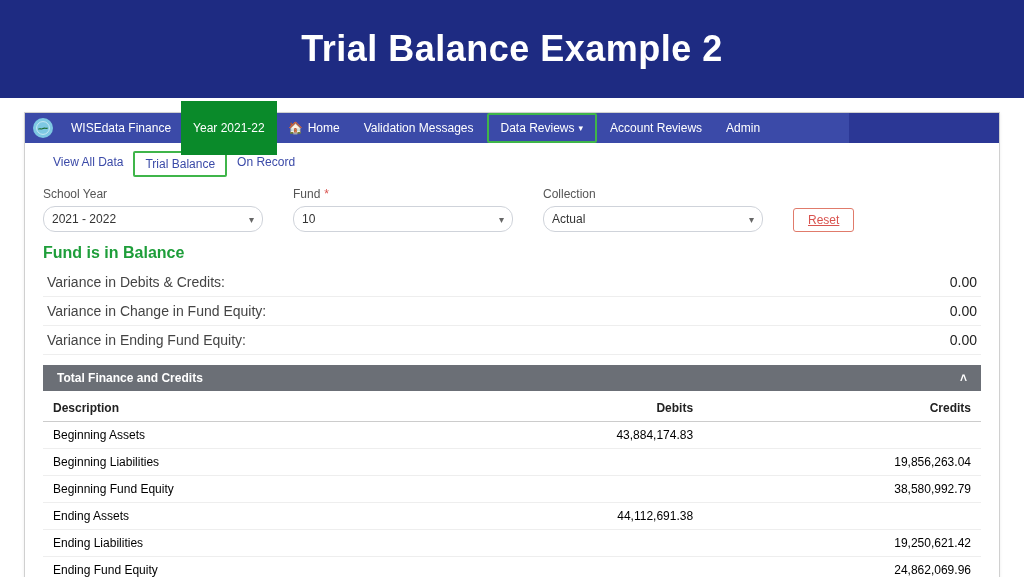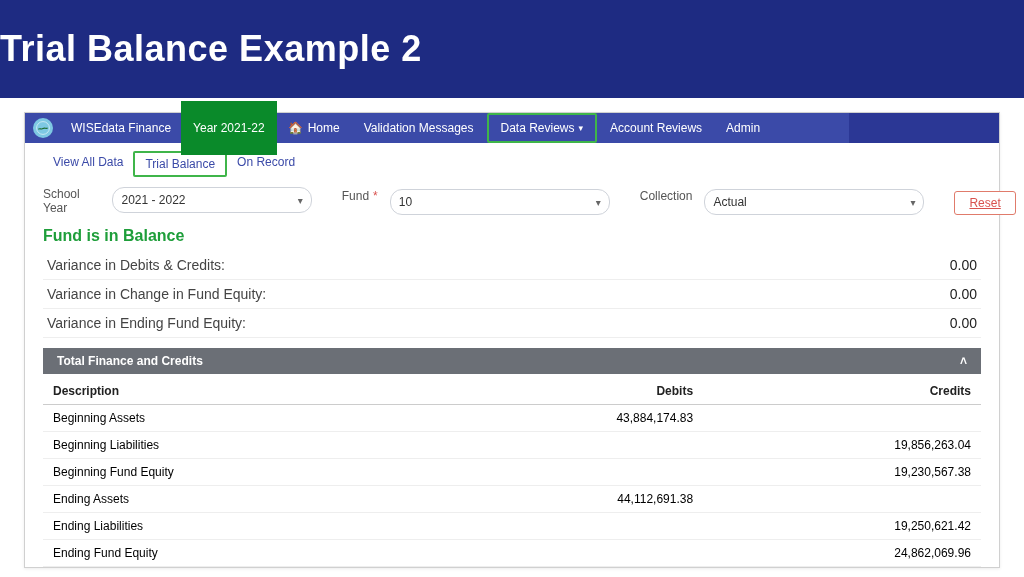--- a/index.html
+++ b/index.html
@@ -1,18 +1,18 @@
 <!DOCTYPE html>
 <html><head>
 <meta charset="utf-8">
 <style>
   * { box-sizing: border-box; margin: 0; padding: 0; }
   body { font-family: -apple-system, "Segoe UI", Arial, sans-serif; background: #fff; width: 1024px; height: 577px; overflow: hidden; }
 
-  .title-band { background: #1e2b82; height: 98px; display: flex; align-items: center; }
+  .title-band { background: #1e2b82; height: 98px; display: flex; align-items: center; justify-content: center; }
   .title-band h1 { color: #fff; font-size: 36px; font-weight: 800; letter-spacing: .5px; }
 
   .app-window { margin: 14px 24px 0 24px; border: 1px solid #d0d0d0; background: #fff; box-shadow: 0 1px 3px rgba(0,0,0,0.08); }
 
   
   .topnav { background: #3b4aa8; color: #fff; display: flex; align-items: center; height: 30px; font-size: 12px; position: relative; }
   .topnav .logo { width: 20px; height: 20px; margin: 0 8px; border-radius: 50%; background: #7ec8e3; display:flex; align-items:center; justify-content:center; }
   .topnav .logo svg { width: 14px; height: 14px; }
   .topnav .brand { padding: 0 10px; line-height: 30px; }
   .topnav .year { background: #0a8a2a; padding: 12px 12px; line-height: 30px; display: flex; align-items: center; gap: 4px; }
@@ -21,21 +21,21 @@
   .topnav .spacer-dark { margin-left: auto; width: 150px; height: 30px; background: #2b3795; }
   .home-icon { font-size: 12px; }
 
   
   .subtabs { display: flex; gap: 0; padding: 8px 18px 6px 18px; font-size: 12px; color: #3b4aa8; }
   .subtabs .tab { padding: 4px 10px; cursor: pointer; }
   .subtabs .tab.active { border: 2px solid #3fb54a; border-radius: 2px; color: #3b4aa8; }
 
   
   .filters { display: flex; gap: 30px; align-items: flex-end; padding: 4px 18px 10px 18px; font-size: 12px; }
-  .filters .group { display: flex; flex-direction: row; gap: 12px; }
+  .filters .group { display: flex; flex-direction: column; gap: 5px; }
   .filters label { color: #555; }
   .filters .req { color: #d9534f; margin-left: 4px; }
   .filters .sel { width: 220px; height: 26px; border: 1px solid #cfd3da; border-radius: 12px; background: #fff; display: flex; align-items: center; justify-content: space-between; padding: 0 8px; font-size: 12px; color: #333; }
   .filters .sel.wide { width: 220px; }
   .filters .caret { font-size: 10px; color: #666; }
   .reset-btn { border: 1px solid #e07b6b; color: #d9534f; background: #fff; border-radius: 3px; padding: 4px 14px; font-size: 12px; cursor: pointer; text-decoration: underline; }
 
   
   .status-heading { color: #1e9e3a; font-size: 16px; font-weight: 600; padding: 2px 4px 6px 4px; }
 
@@ -168,21 +168,21 @@
         <span class="c-cred"></span>
       </div>
       <div class="trow">
         <span class="c-desc">Beginning Liabilities</span>
         <span class="c-deb"></span>
         <span class="c-cred">19,856,263.04</span>
       </div>
       <div class="trow">
         <span class="c-desc">Beginning Fund Equity</span>
         <span class="c-deb"></span>
-        <span class="c-cred">19,230,567.38</span>
+        <span class="c-cred">38,580,992.79</span>
       </div>
       <div class="trow">
         <span class="c-desc">Ending Assets</span>
         <span class="c-deb">44,112,691.38</span>
         <span class="c-cred"></span>
       </div>
       <div class="trow">
         <span class="c-desc">Ending Liabilities</span>
         <span class="c-deb"></span>
         <span class="c-cred">19,250,621.42</span>

